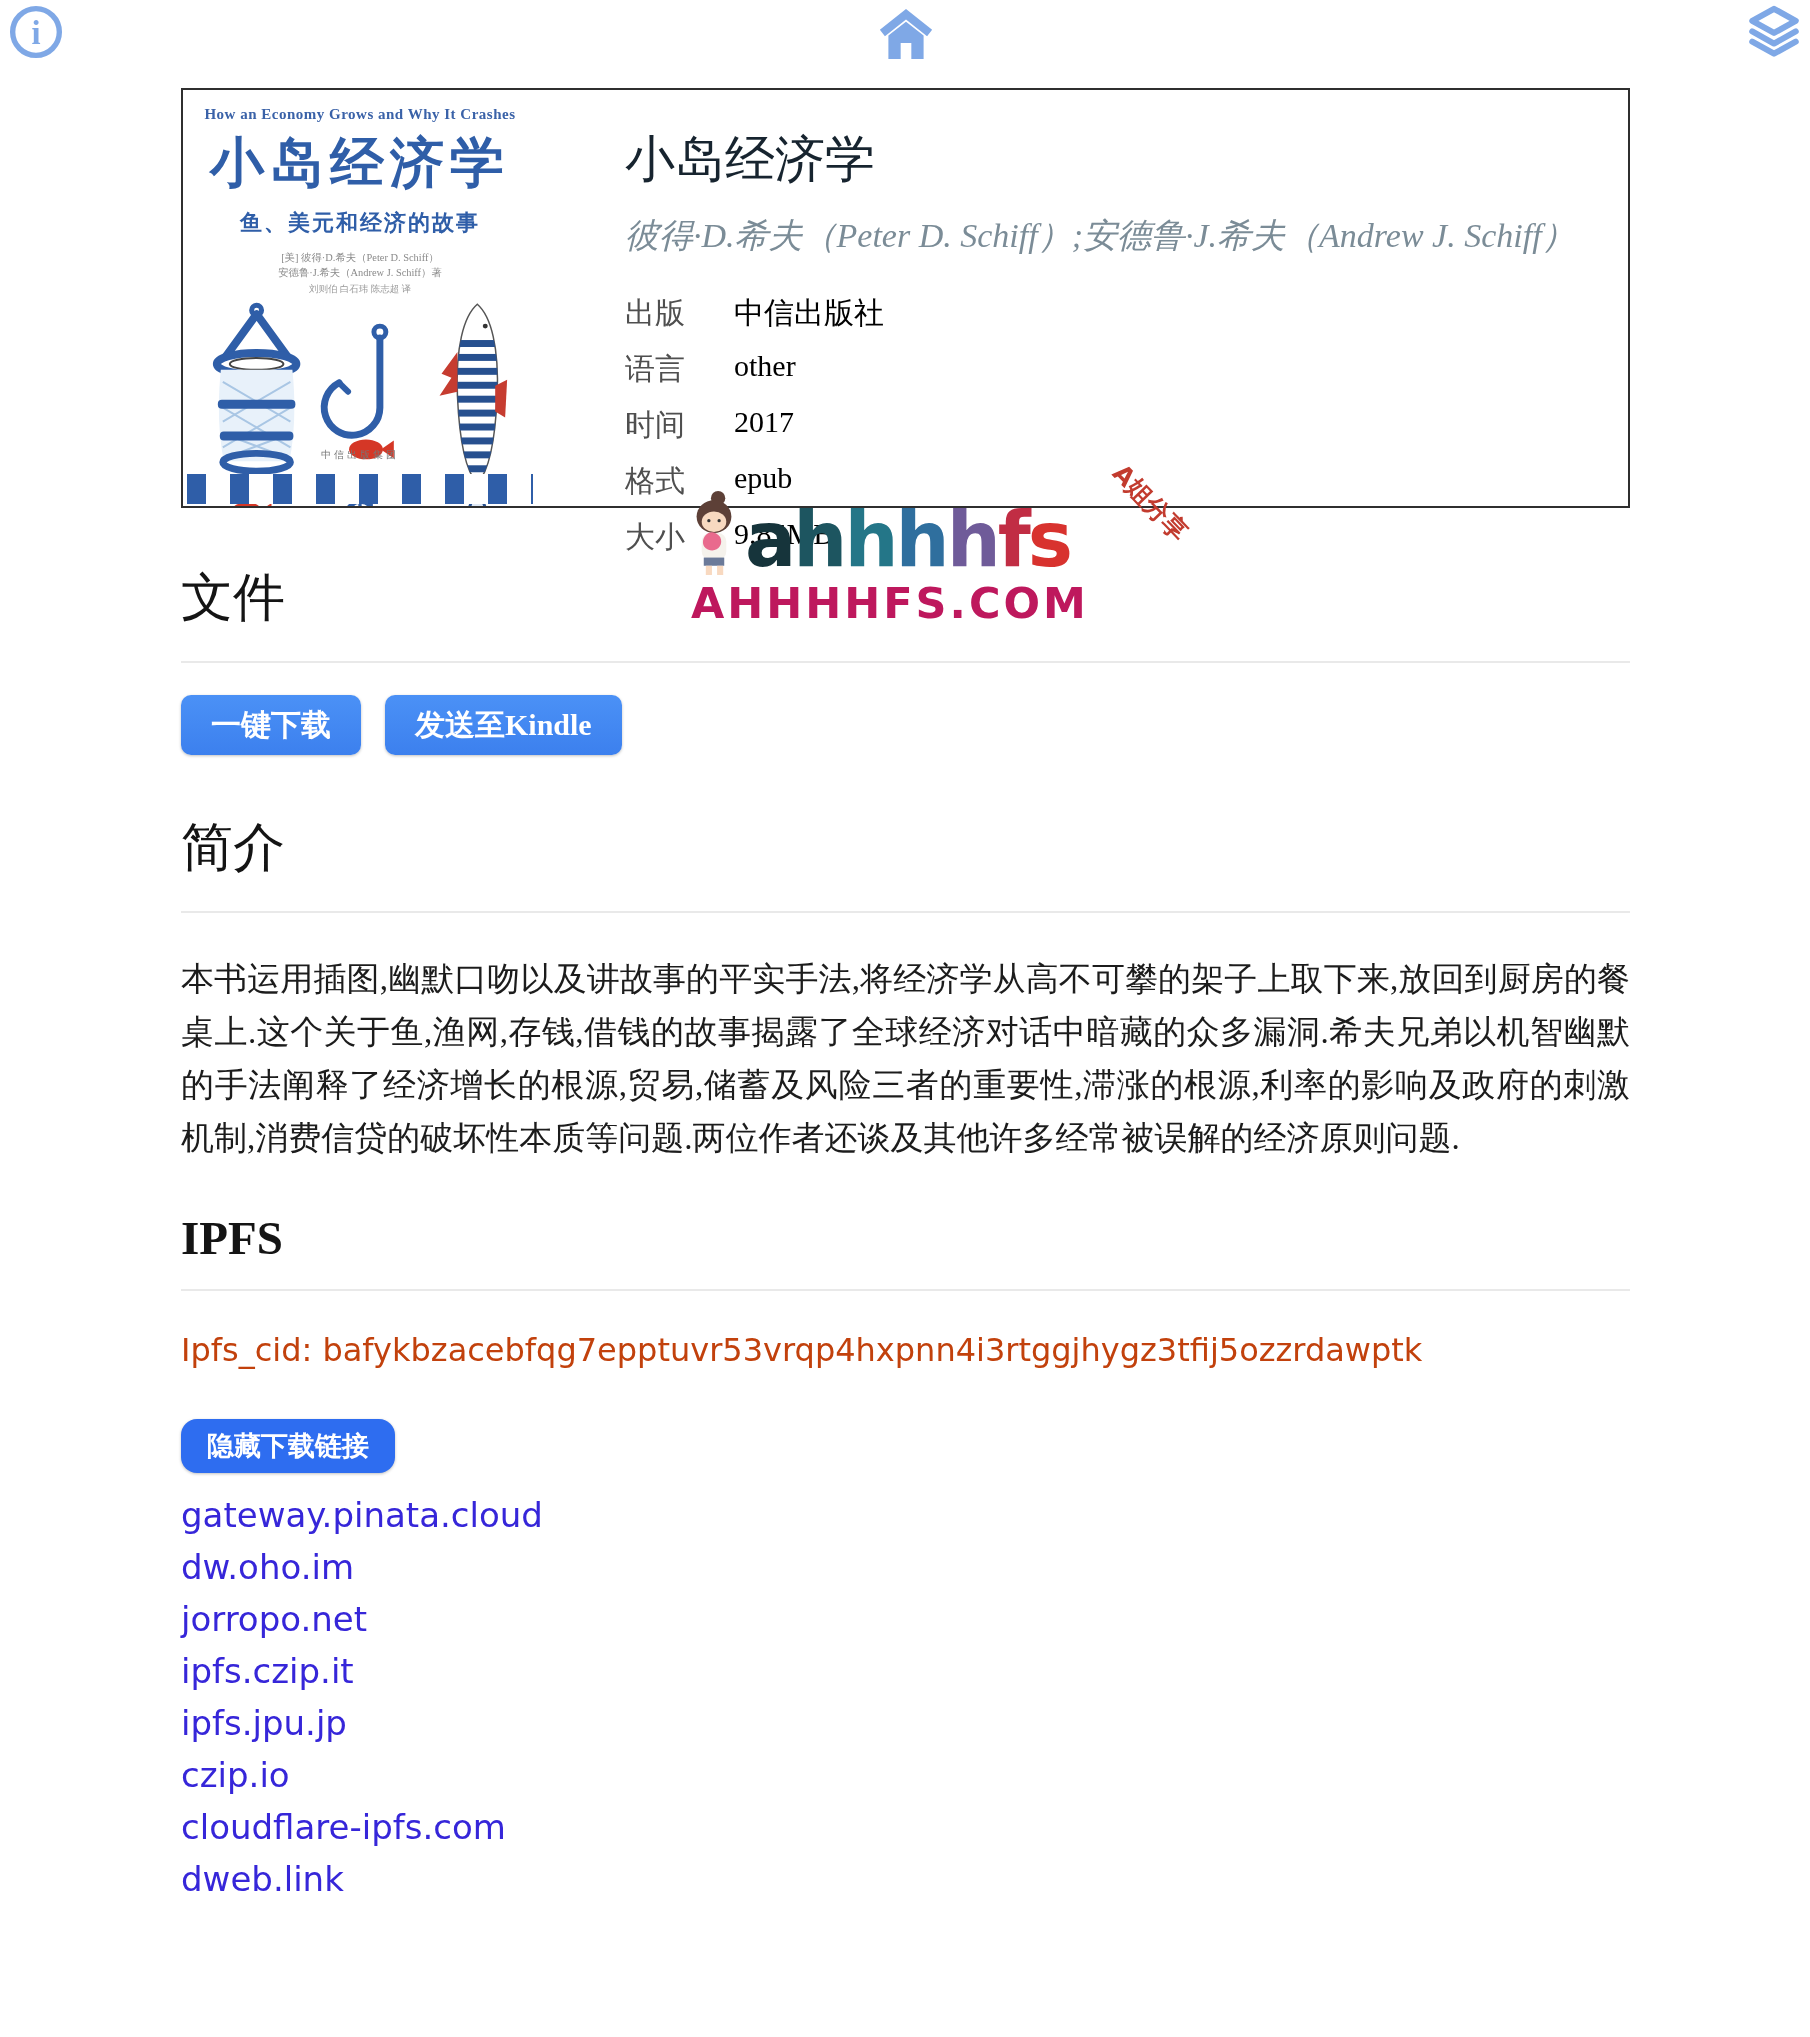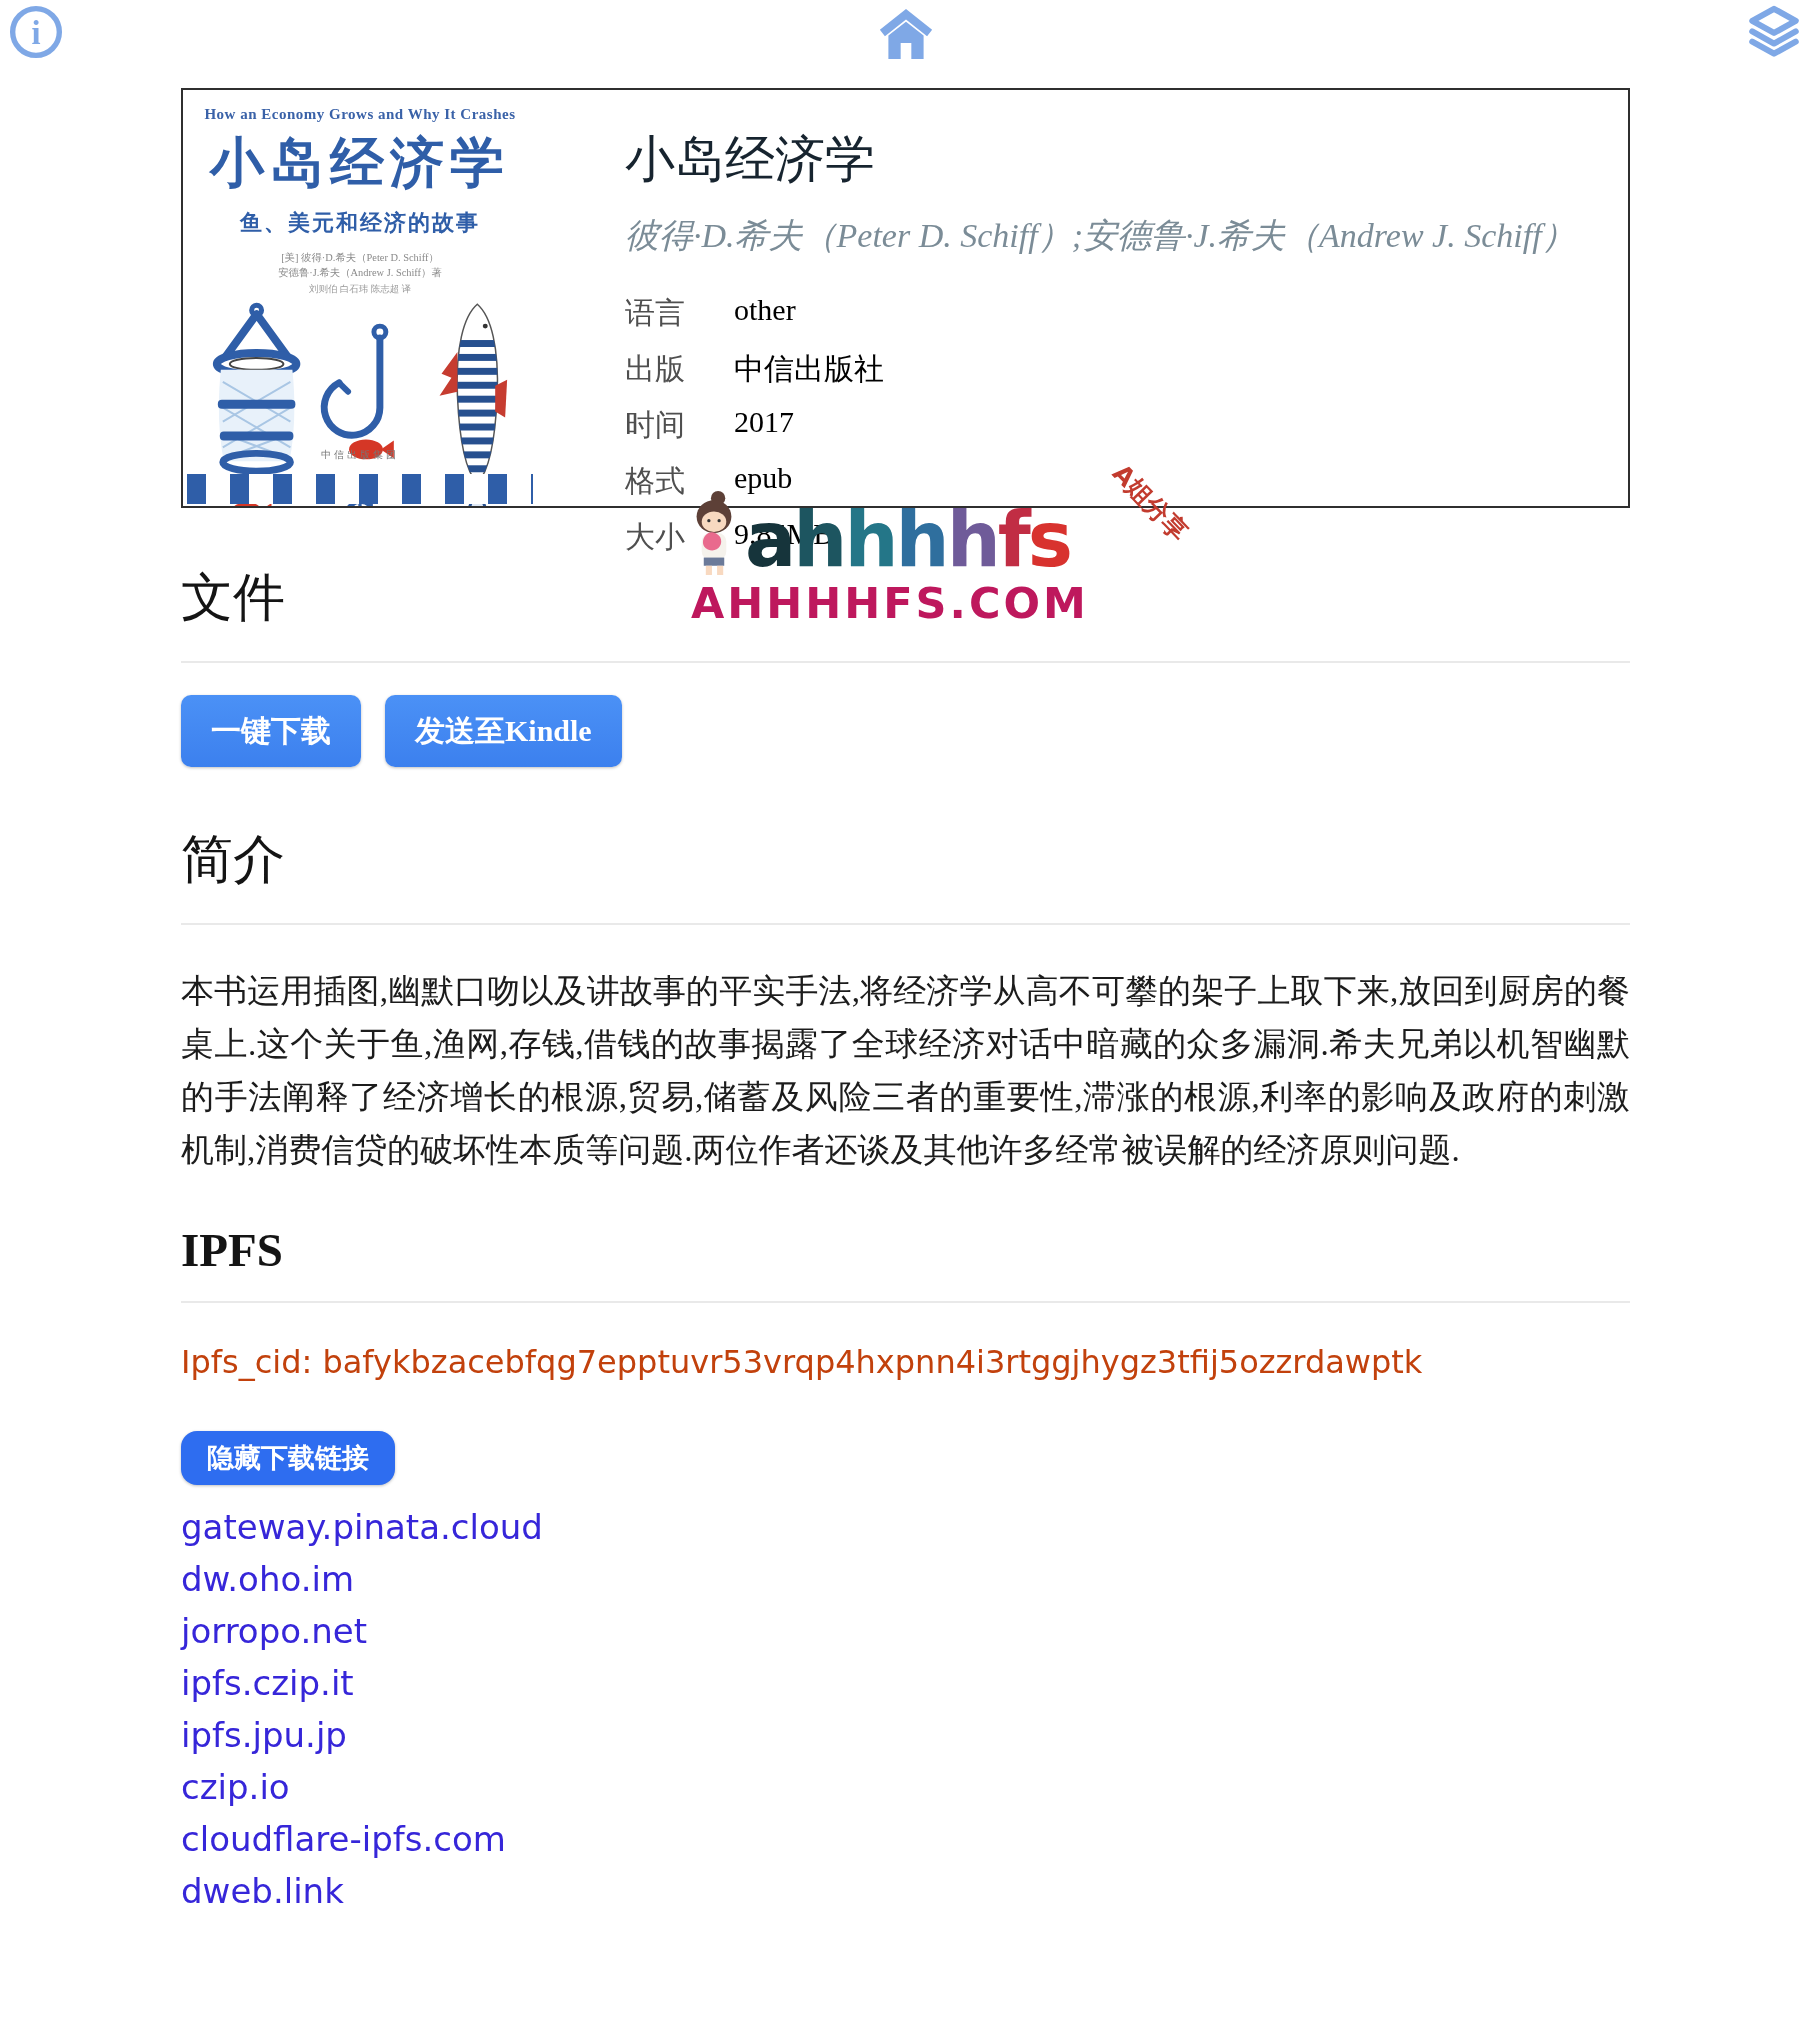--- a/index.html
+++ b/index.html
@@ -51,21 +51,21 @@
 
   
   .sec-title { font-size:52px; font-weight:400; color:#141414; }
   #files-title { margin-top:55px; }
   #intro-title { margin-top:58px; }
   #ipfs-title  { margin-top:46px; font-weight:bold; font-size:47px; }
   .rule { border:none; border-top:2px solid #e9e9e9; margin:28px 0 0 0; }
   #ipfs-rule { margin-top:24px; }
 
   .btn-row { margin-top:32px; display:flex; gap:24px; }
-  .btn { height:72px; border:none; border-radius:10px; cursor:pointer;
+  .btn { height:60px; border:none; border-radius:10px; cursor:pointer;
          background:linear-gradient(180deg,#4b91f6,#3c80ee);
          color:#fff; font-family:"Liberation Serif",serif; font-weight:bold; font-size:30px;
          display:inline-flex; align-items:center; justify-content:center;
          padding:0 30px; box-shadow:0 1px 3px rgba(0,0,0,.25); }
 
   .intro-text { margin-top:40px; font-size:33px; line-height:53px; text-align:justify; color:#1c1c1c; }
 
   .cid { margin-top:40px; font-family:"DejaVu Sans",sans-serif; font-size:32px; color:#c2410c; }
 
   .hide-btn { margin-top:50px; height:54px; border:none; border-radius:16px; cursor:pointer;
@@ -178,26 +178,26 @@
 
       <div class="cov-pub">中信出版集团</div>
       <div class="cov-stripes"></div>
     </div>
 
     <div class="details">
       <div class="bk-title">小岛经济学</div>
       <div class="bk-author">彼得·D.希夫（Peter D. Schiff）;安德鲁·J.希夫（Andrew J. Schiff）</div>
       <div class="meta">
         <div class="meta-row">
+          <span class="meta-label">出版</span>
+          <span class="meta-value">中信出版社</span>
+        </div>
+        <div class="meta-row">
           <span class="meta-label">语言</span>
           <span class="meta-value">other</span>
-        </div>
-        <div class="meta-row">
-          <span class="meta-label">出版</span>
-          <span class="meta-value">中信出版社</span>
         </div>
         <div class="meta-row">
           <span class="meta-label">时间</span>
           <span class="meta-value">2017</span>
         </div>
         <div class="meta-row">
           <span class="meta-label">格式</span>
           <span class="meta-value">epub</span>
         </div>
         <div class="meta-row">

